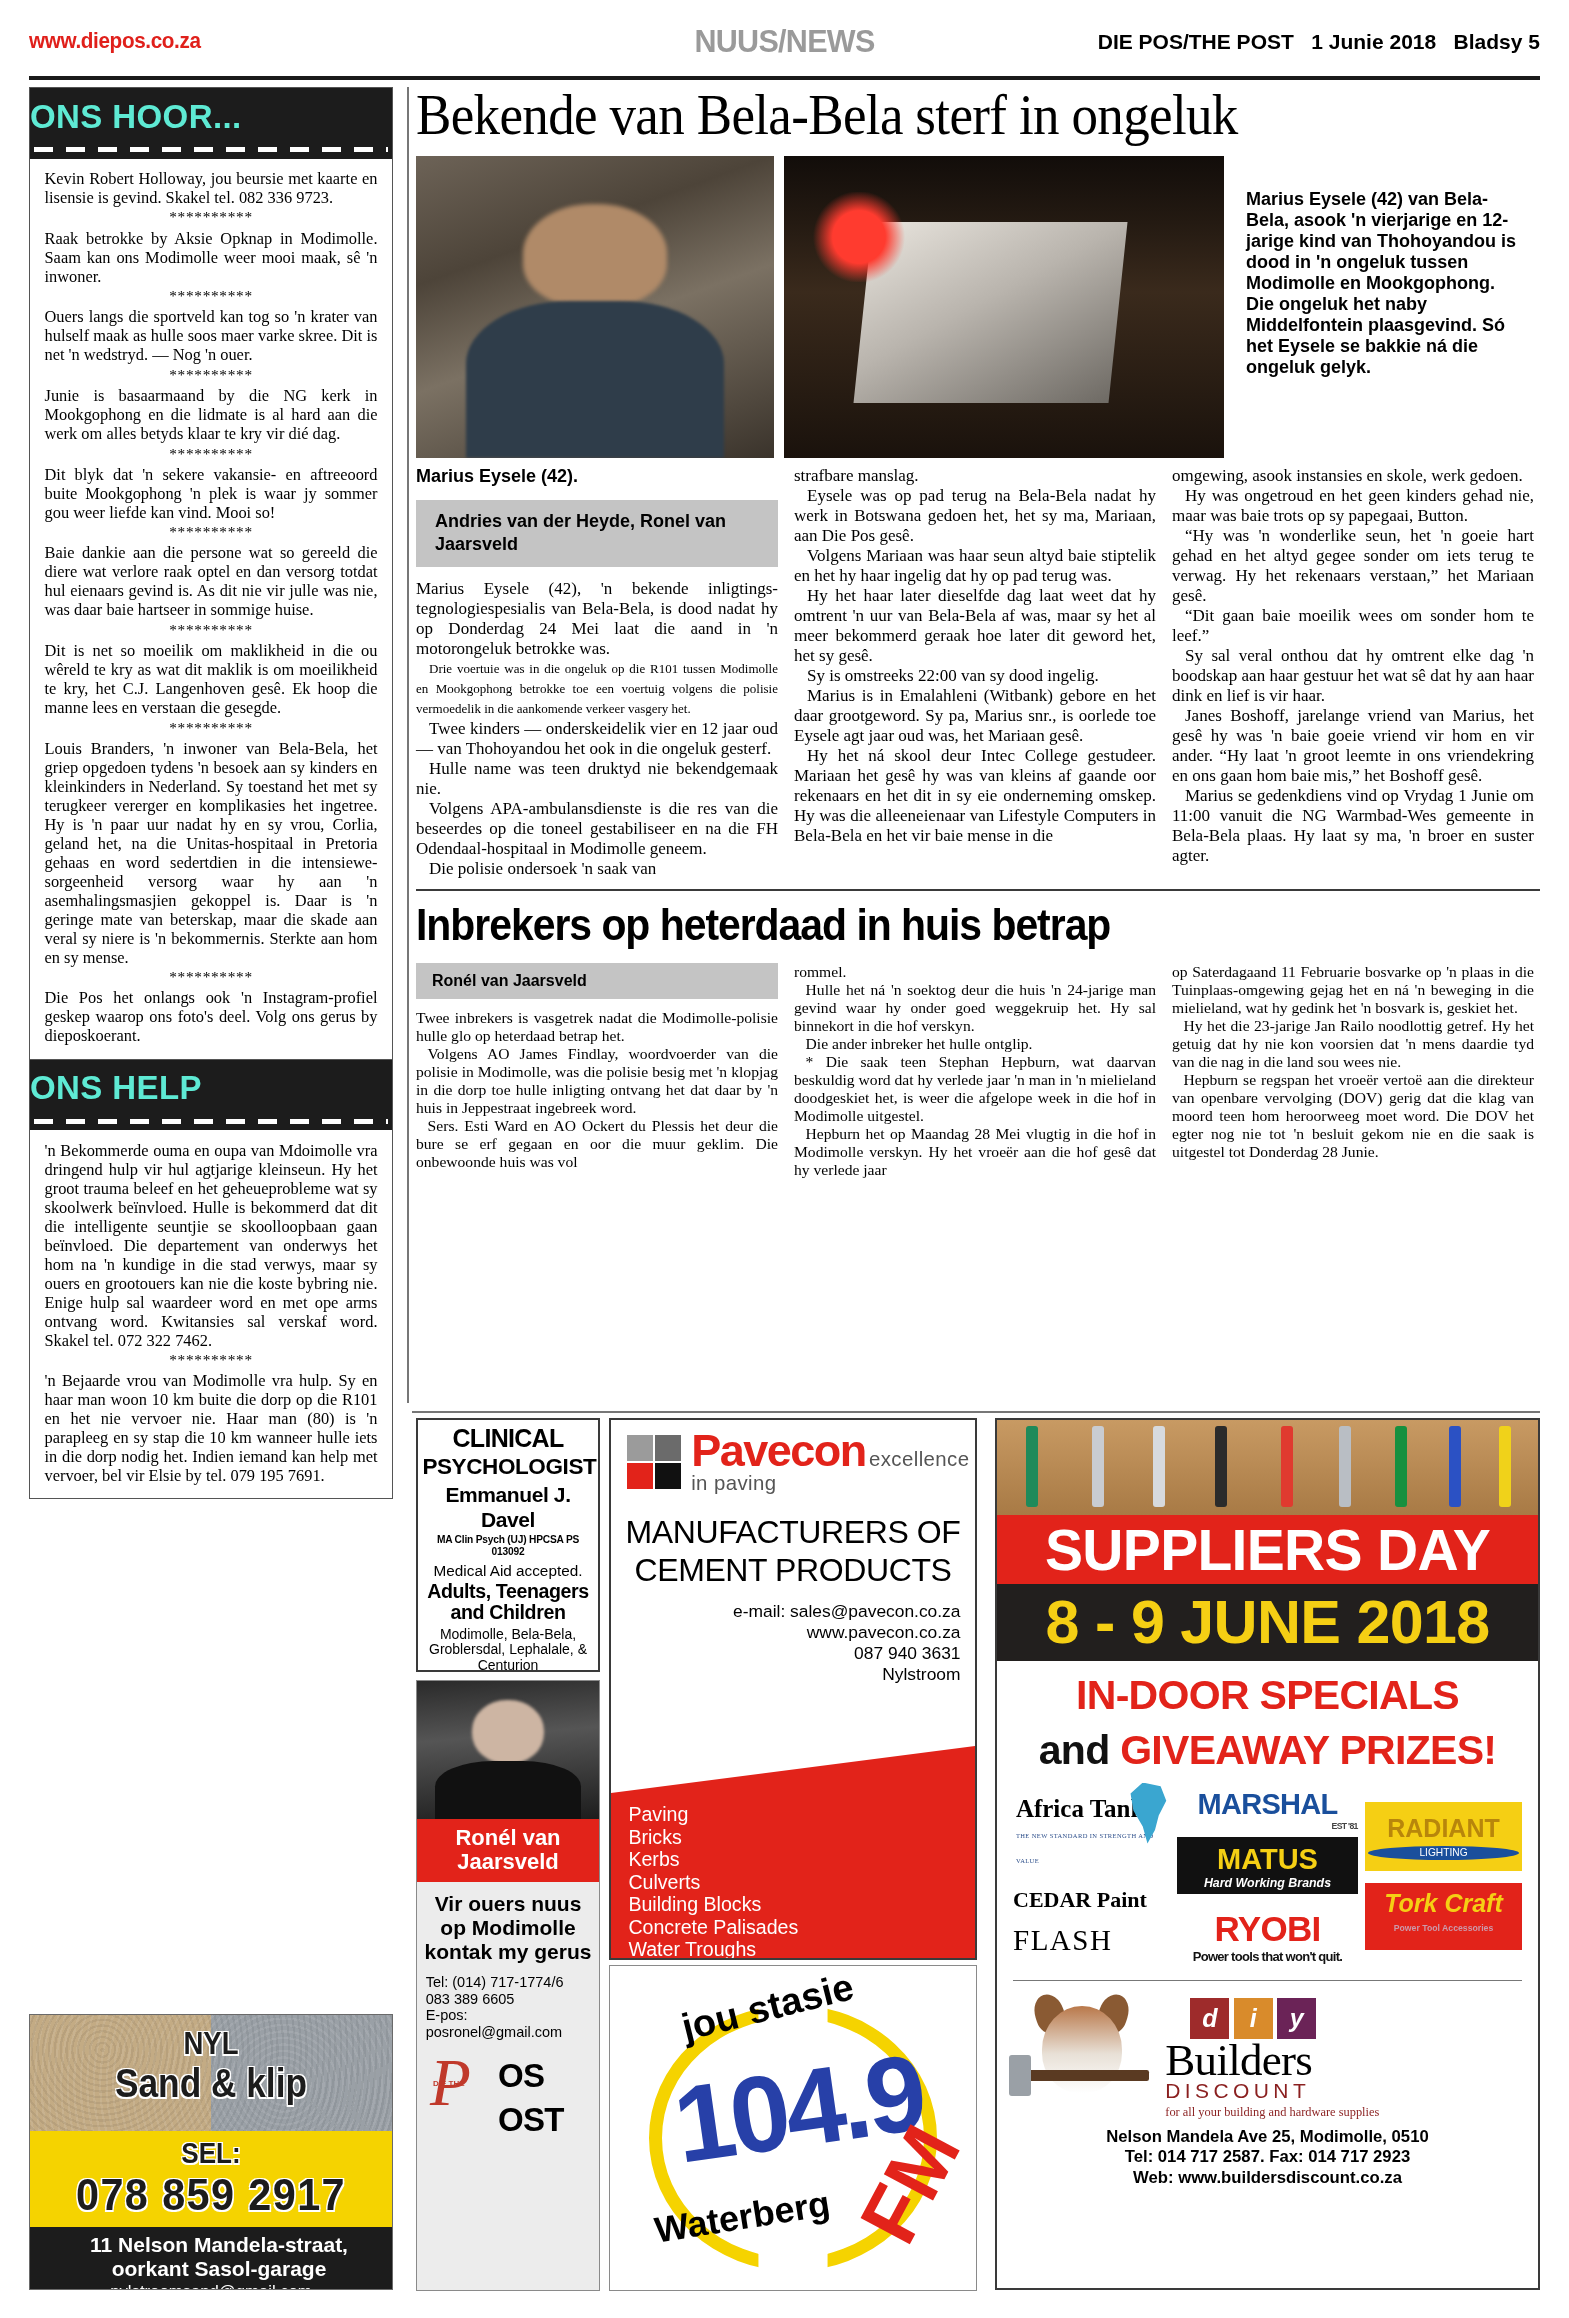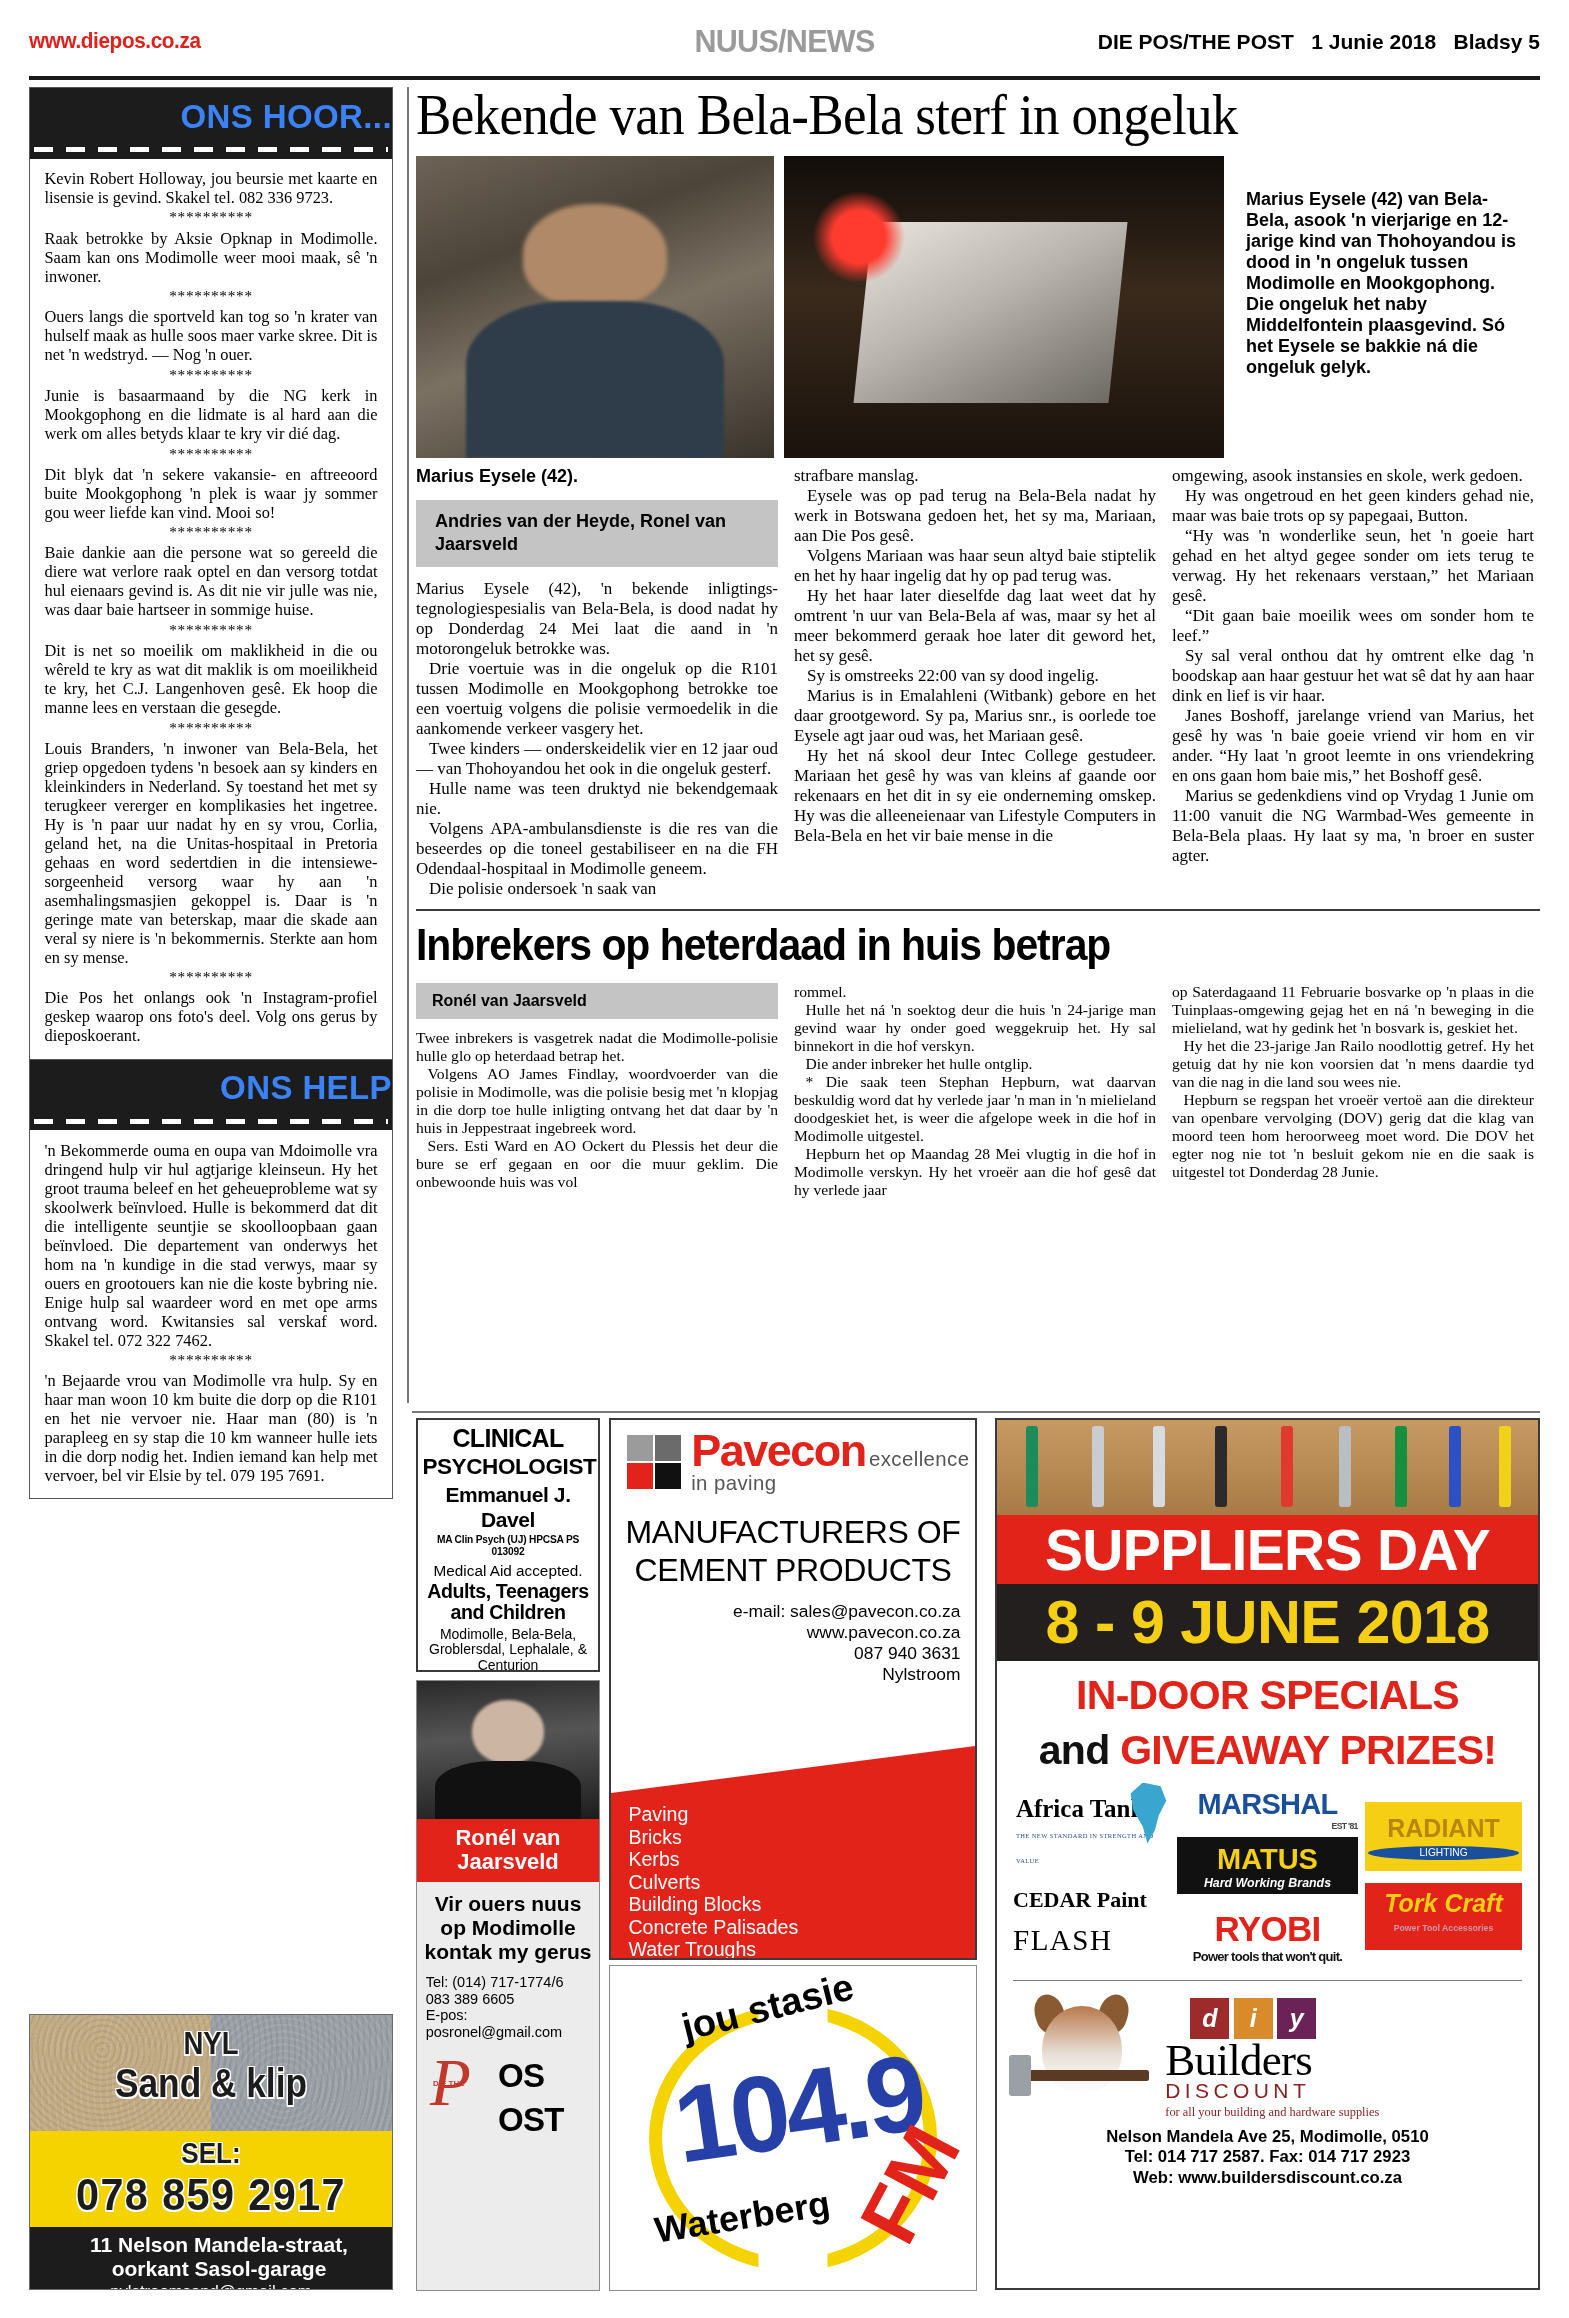--- a/index.html
+++ b/index.html
@@ -20,21 +20,21 @@
     transform:scaleX(.92);transform-origin:left top;}
   .mh-section{position:absolute;left:50%;top:-4.4px;transform:translateX(-50%);
     font-family:"Liberation Sans",sans-serif;font-weight:bold;font-size:30.5px;color:#9a9a9a;letter-spacing:-0.7px;}
   .mh-right{position:absolute;right:0;top:1.5px;font-family:"Liberation Sans",sans-serif;font-weight:bold;font-size:21px;white-space:nowrap;}
   .mh-right span{margin-left:11.6px;}
   .mh-rule{position:absolute;left:29px;top:76px;width:1511px;height:3.6px;background:#1a1a1a;}
 
   
   .sidebar{position:absolute;left:29px;top:87px;width:364px;}
   .sb-box{border:1.5px solid #555;background:#fff;}
-  .sb-head{background:#1c1c1c;color:#3b82f6;text-align:right;
+  .sb-head{background:#1c1c1c;color:#5eead4;text-align:left;
     font-family:"Liberation Sans",sans-serif;font-weight:bold;font-size:33px;
     padding:9.5px 0 7.3px 0;letter-spacing:0.4px;}
   .sb-dash{height:16px;background:#1c1c1c;position:relative;}
   .sb-dash:after{content:"";position:absolute;left:4.4px;right:4.4px;top:4.4px;height:5.1px;
     background:repeating-linear-gradient(to right,#fff 0 19px,#1c1c1c 19px 32px);}
   .sb-body{padding:10.2px 14.5px 11.6px 14.5px;}
   .sb-body p{margin:0 0 1.5px 0;font-size:16.4px;line-height:19px;text-align:justify;}
   .sb-sep{text-align:center;font-size:15.3px;letter-spacing:0.7px;margin:0 0 2.2px 0;}
 
   
@@ -281,21 +281,21 @@
       <div class="cap-col">
         <p>Marius Eysele (42) van Bela-Bela, asook 'n vierjarige en 12-jarige kind van Thohoyandou is dood in 'n ongeluk tussen Modimolle en Mookgophong. Die ongeluk het naby Middelfontein plaasgevind. Só het Eysele se bakkie ná die ongeluk gelyk.</p>
       </div>
     </div>
 
     <div style="display:flex;gap:16px;">
       <div style="width:362px;">
         <div class="caption-small">Marius Eysele (42).</div>
         <div class="byline">Andries van der Heyde, Ronel van Jaarsveld</div>
         <p style="margin:0;font-size:17px;line-height:20px;text-align:justify;">Marius Eysele (42), 'n bekende inligtings-tegnologiespesialis van Bela-Bela, is dood nadat hy op Donderdag 24 Mei laat die aand in 'n motorongeluk betrokke was.</p>
-        <p class="ind" style="margin:0;font-size:17px;line-height:20px;text-align:justify;text-indent:13px;">Drie voertuie was in die ongeluk op die R101 tussen Modimolle en Mookgophong betrokke toe een voertuig volgens die polisie vermoedelik in die aankomende verkeer vasgery het.</p>
+        <p class="ind" style="margin:0;font-size:13px;line-height:20px;text-align:justify;text-indent:13px;">Drie voertuie was in die ongeluk op die R101 tussen Modimolle en Mookgophong betrokke toe een voertuig volgens die polisie vermoedelik in die aankomende verkeer vasgery het.</p>
         <p class="ind" style="margin:0;font-size:17px;line-height:20px;text-align:justify;text-indent:13px;">Twee kinders — onderskeidelik vier en 12 jaar oud — van Thohoyandou het ook in die ongeluk gesterf.</p>
         <p class="ind" style="margin:0;font-size:17px;line-height:20px;text-align:justify;text-indent:13px;">Hulle name was teen druktyd nie bekendgemaak nie.</p>
         <p class="ind" style="margin:0;font-size:17px;line-height:20px;text-align:justify;text-indent:13px;">Volgens APA-ambulansdienste is die res van die beseerdes op die toneel gestabiliseer en na die FH Odendaal-hospitaal in Modimolle geneem.</p>
         <p class="ind" style="margin:0;font-size:17px;line-height:20px;text-align:justify;text-indent:13px;">Die polisie ondersoek 'n saak van</p>
       </div>
 
       <div style="width:362px;padding-top:8.7px;">
         <p style="margin:0;font-size:17px;line-height:20px;text-align:justify;">strafbare manslag.</p>
         <p style="margin:0;font-size:17px;line-height:20px;text-align:justify;text-indent:13px;">Eysele was op pad terug na Bela-Bela nadat hy werk in Botswana gedoen het, het sy ma, Mariaan, aan Die Pos gesê.</p>
         <p style="margin:0;font-size:17px;line-height:20px;text-align:justify;text-indent:13px;">Volgens Mariaan was haar seun altyd baie stiptelik en het hy haar ingelig dat hy op pad terug was.</p>

